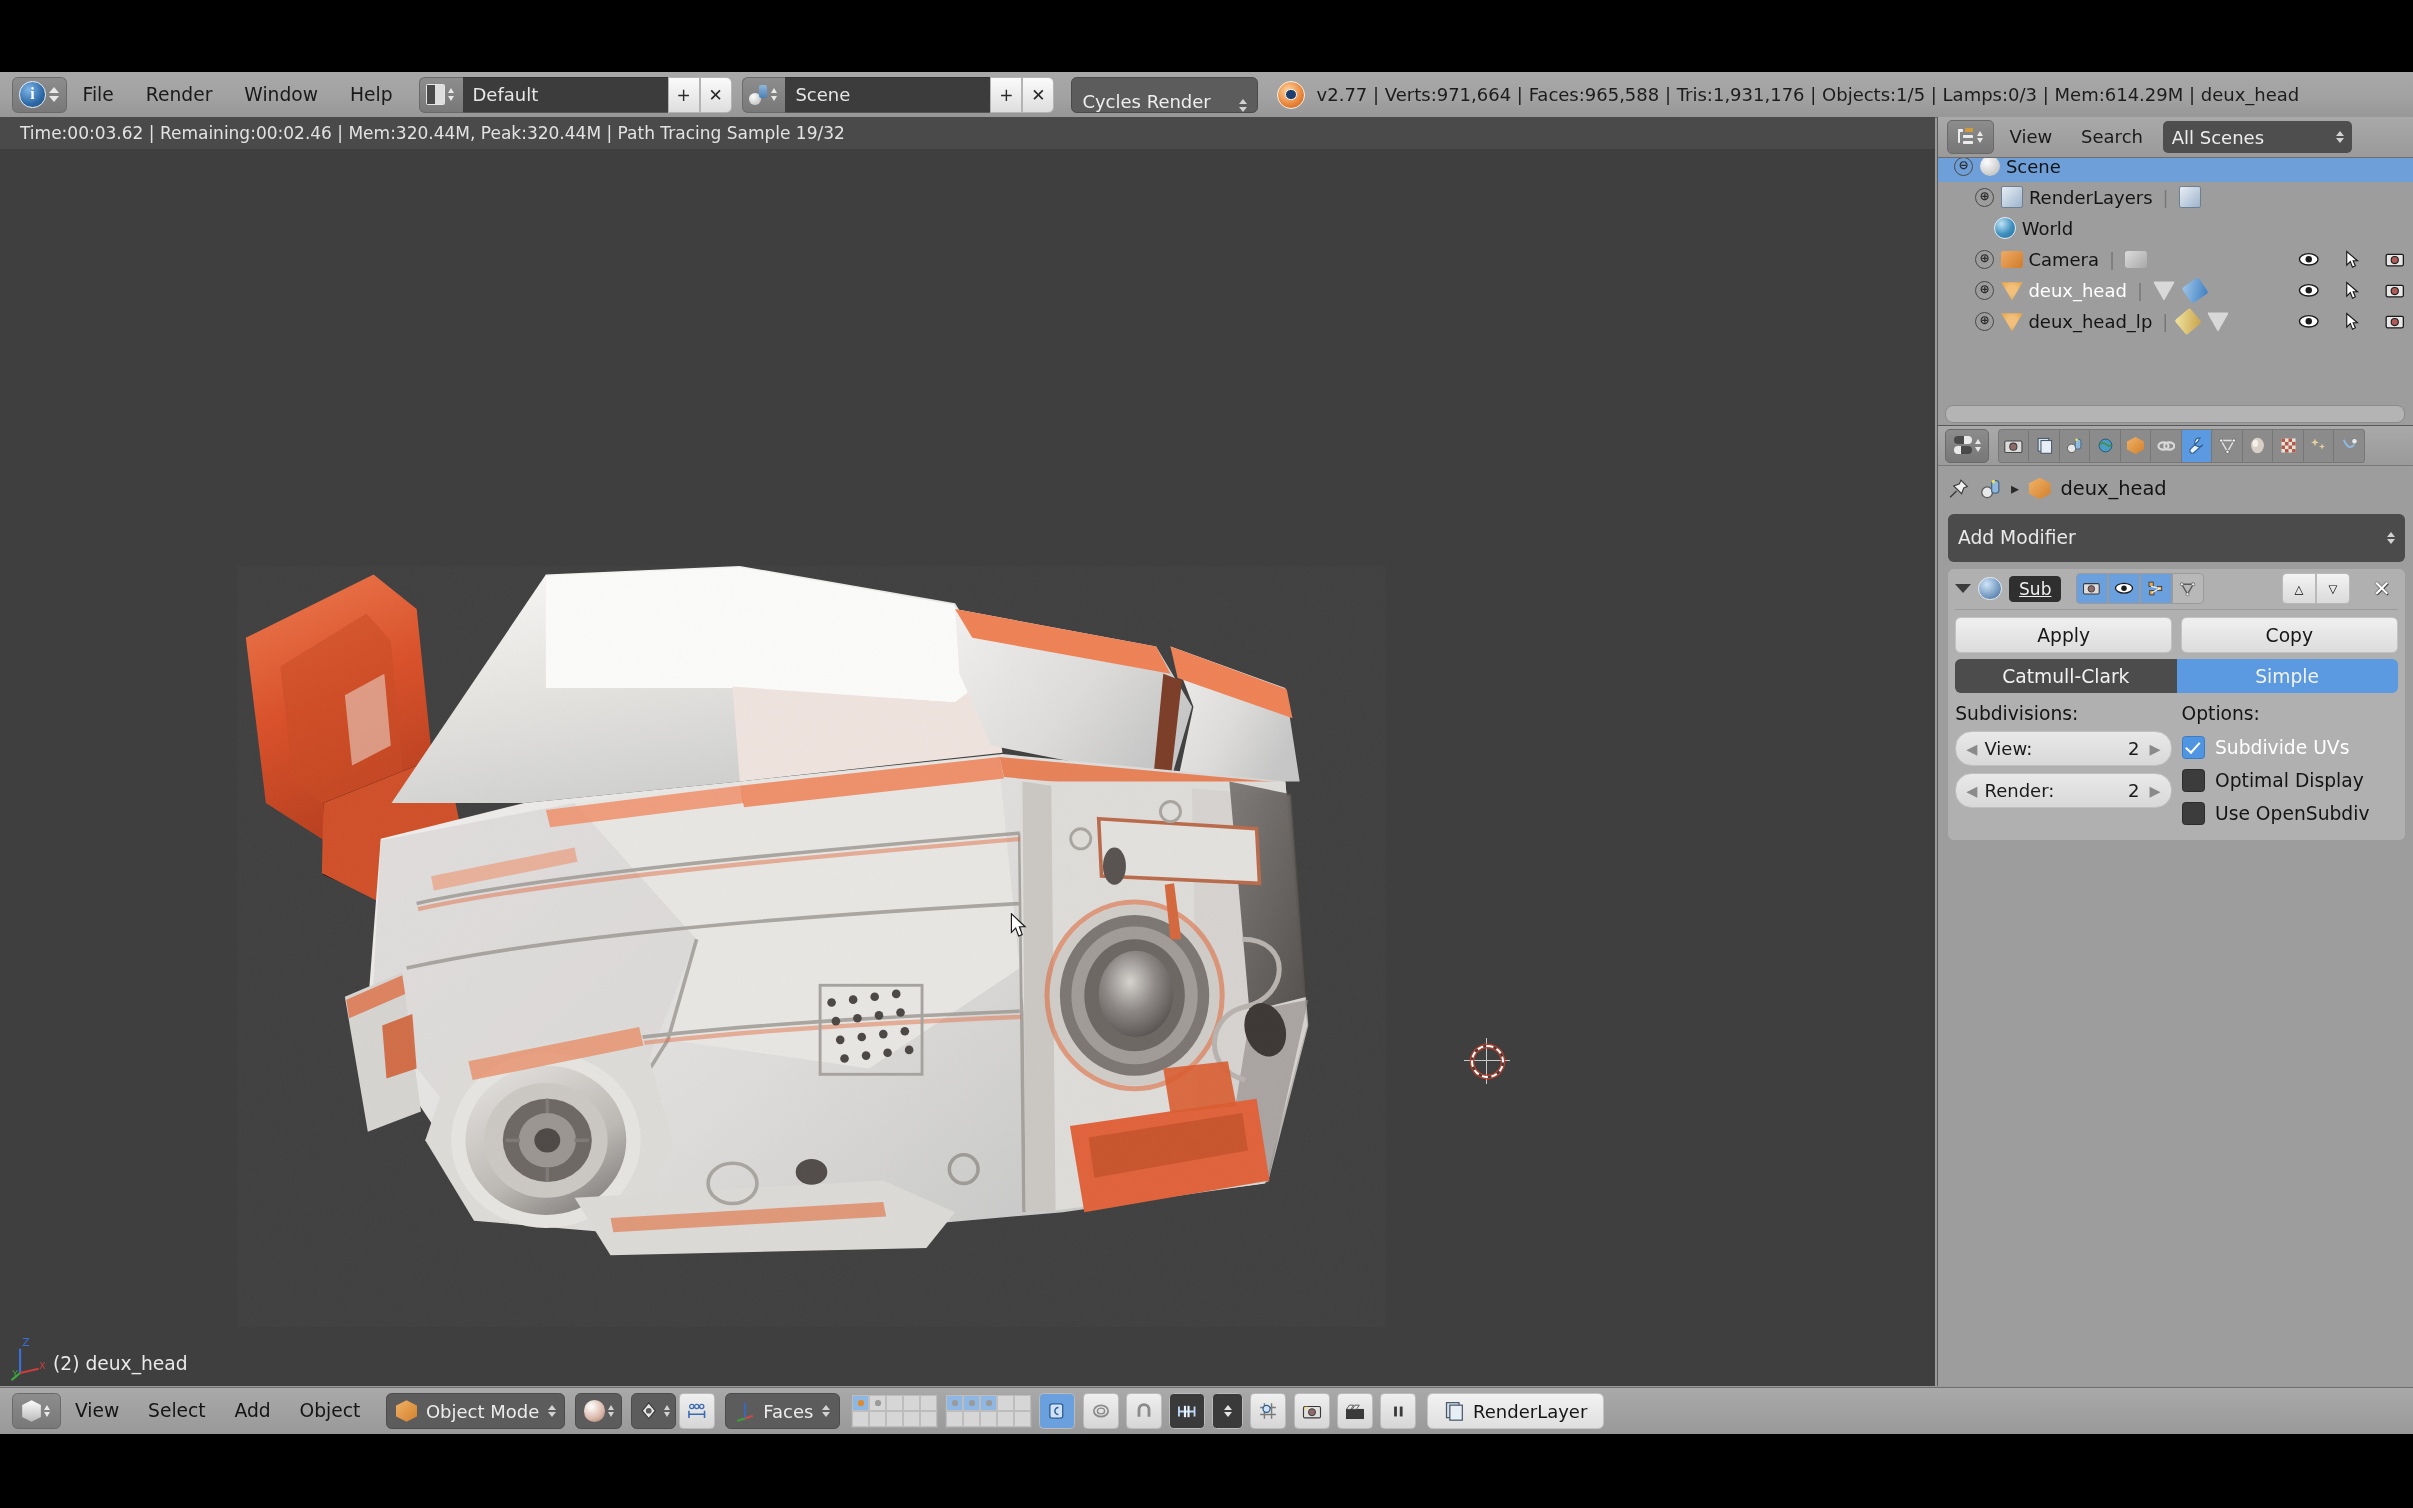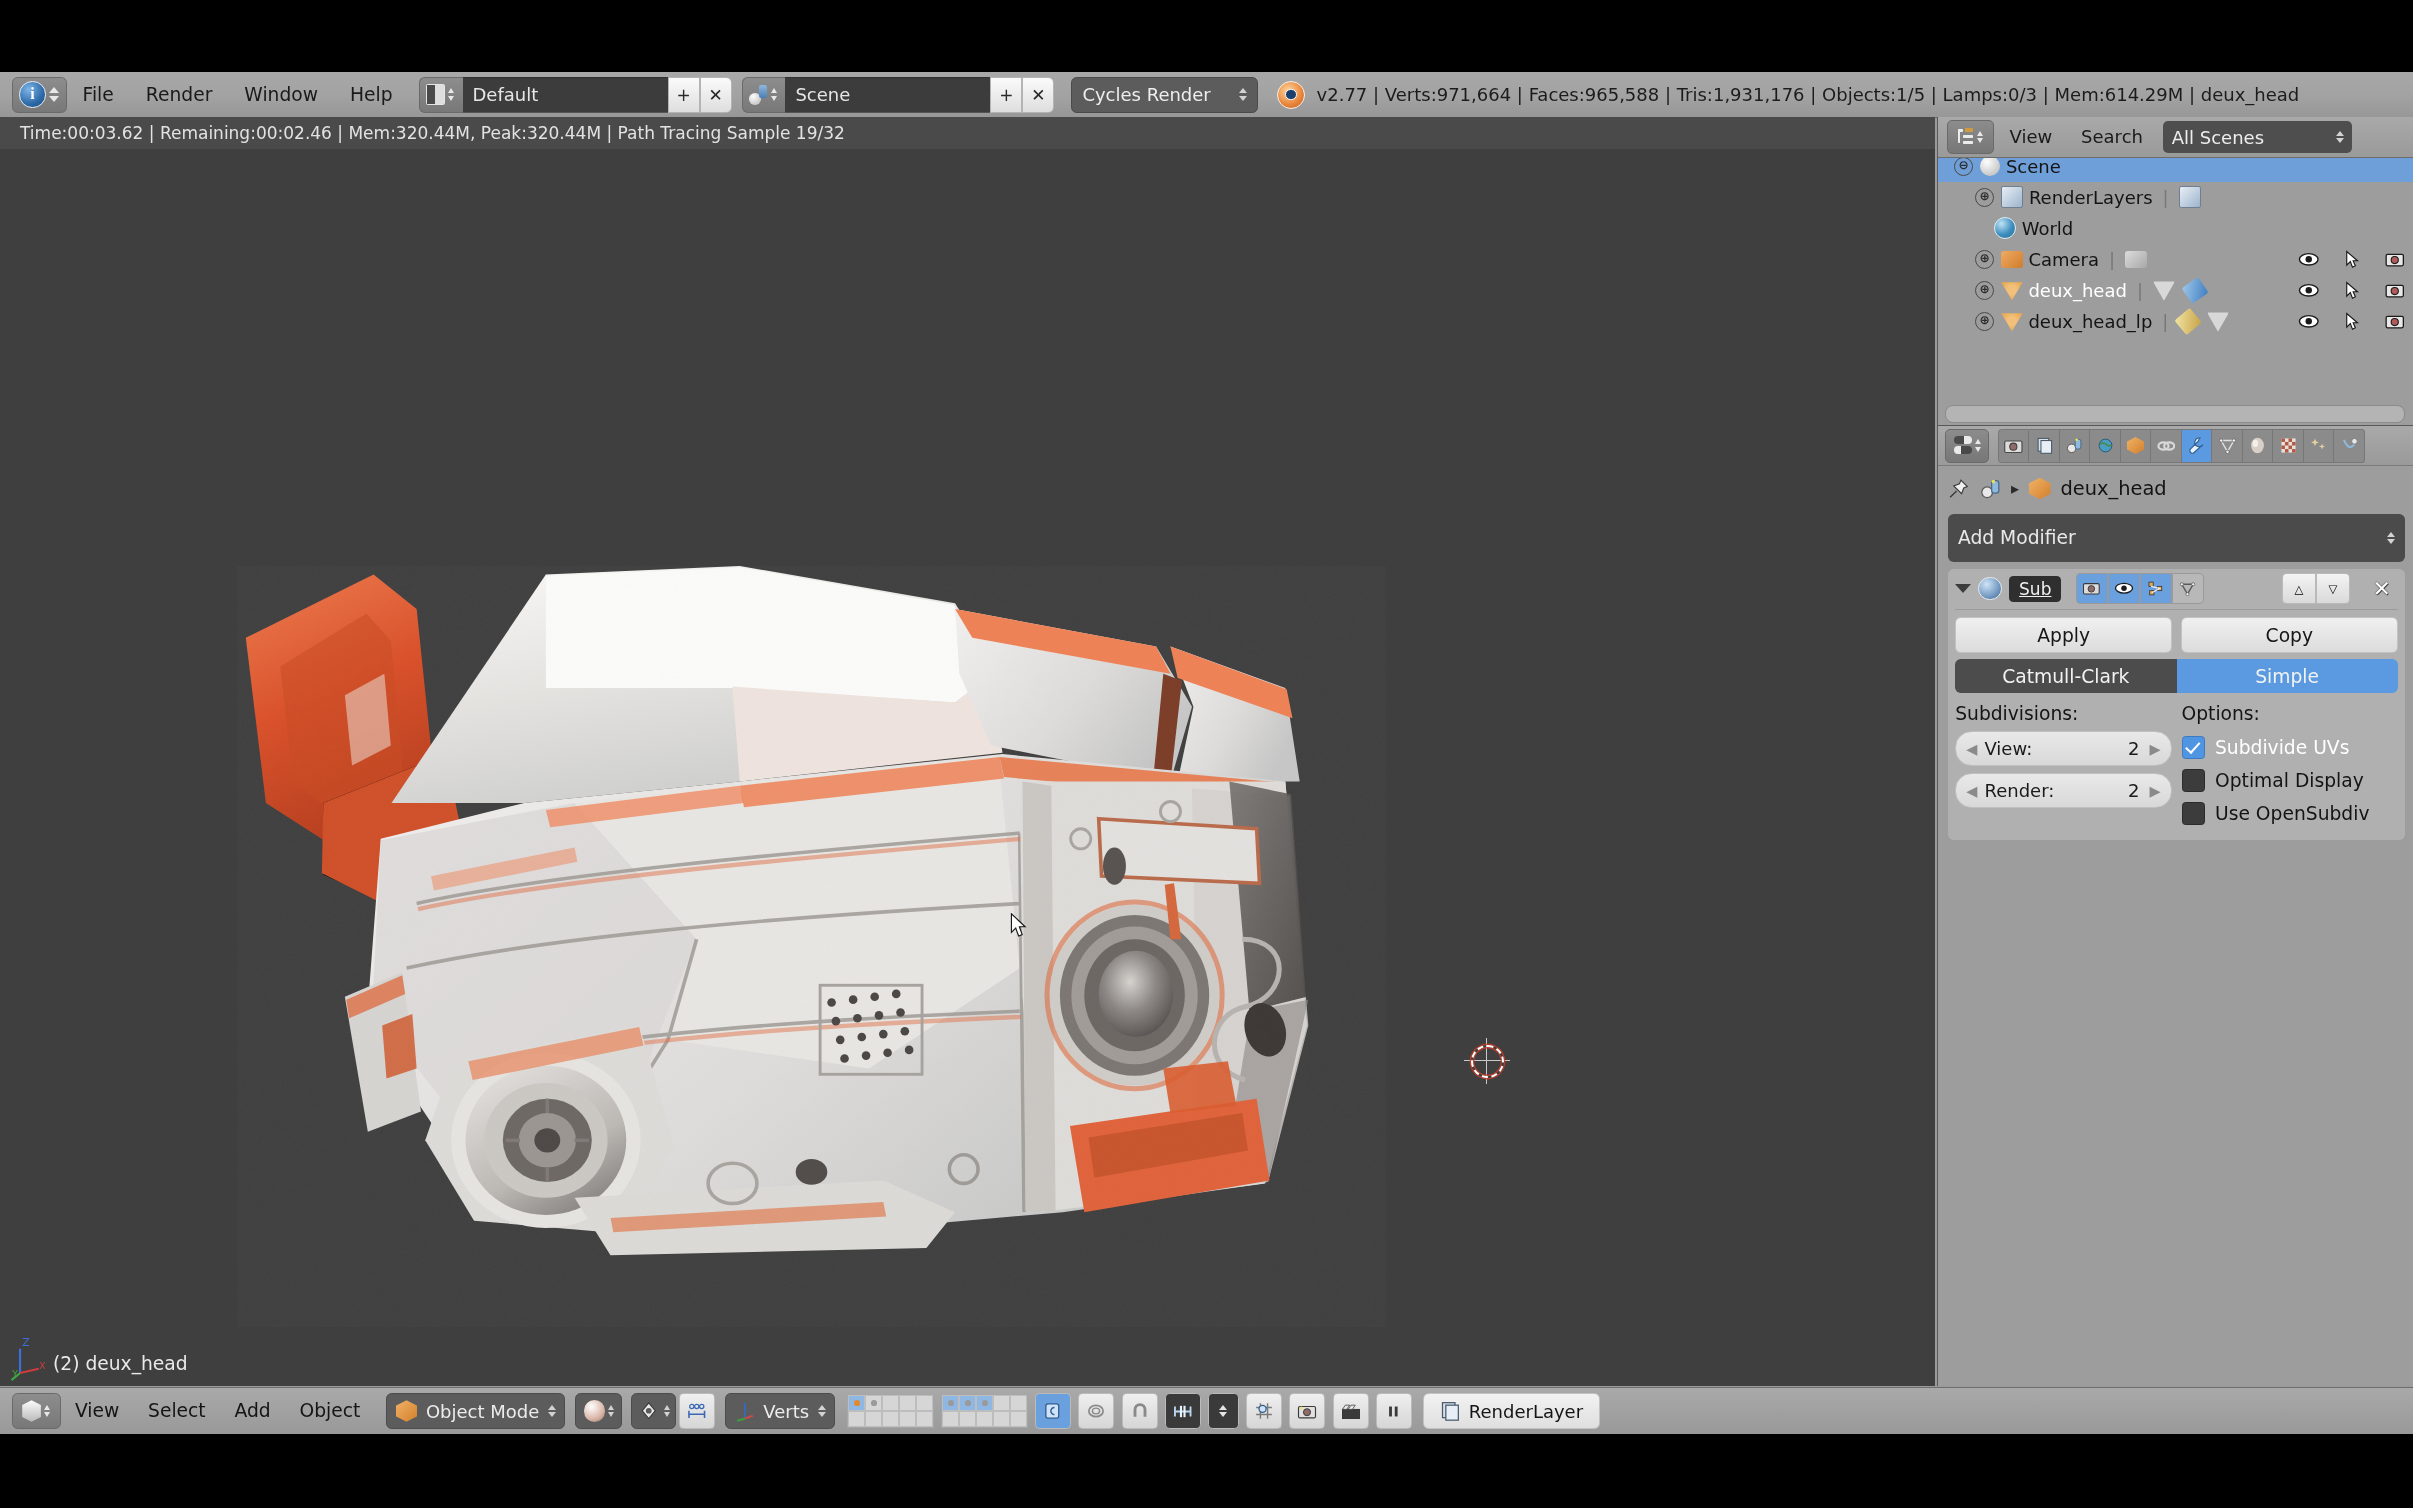--- a/index.html
+++ b/index.html
@@ -38,21 +38,21 @@
   .scene-ico:before{content:"";position:absolute;left:1.4px;bottom:0;width:11.5px;height:11.5px;border-radius:50%;
     background:radial-gradient(circle at 35% 30%,#fdfdfd,#b5b5b5);}
   .scene-ico:after{content:"";position:absolute;right:0.7px;top:0px;width:8.6px;height:13.6px;border-radius:2.2px;
     background:linear-gradient(180deg,#8fb8dd,#4a7fb5);}
   .tb-field{height:34px;min-width:185px;background:#3c3c3c;color:#e6e6e6;font-size:18px;
     display:flex;align-items:center;padding:0 10px;border-top:0.7px solid #303030;border-bottom:0.7px solid #555;}
   .tb-sq{width:30px;height:34px;background:linear-gradient(180deg,#fbfbfb,#dedede);border:0.7px solid #b4b4b4;
     display:flex;align-items:center;justify-content:center;font-size:17px;color:#2a2a2a;}
   .tb-sq.last{border-radius:0 5.7px 5.7px 0;}
   .engine-sel{height:34px;min-width:165px;border-radius:5.7px;background:#5c5c5c;color:#eee;font-size:18px;
-    display:flex;align-items:center;justify-content:space-between;padding:0 10px;margin-left:17px;
+    display:flex;align-items:flex-end;justify-content:space-between;padding:0 10px;margin-left:17px;
     border:0.7px solid #4a4a4a;}
   .engine-sel .spin i{border-left-width:4.3px;border-right-width:4.3px;}
   .engine-sel .spin i.u{border-bottom-width:5.7px;border-bottom-color:#d2d2d2;}
   .engine-sel .spin i.d{border-top-width:5.7px;border-top-color:#d2d2d2;}
 
   .stats{display:flex;align-items:center;gap:11.5px;margin-left:18.7px;}
   .blender-logo{width:26px;height:26px;border-radius:50%;
     background:radial-gradient(circle at 40% 35%,#ffd9a0,#e8833a 60%,#c05d16);
     border:1.4px solid #f7f0e6;position:relative;}
   .blender-logo:after{content:"";position:absolute;left:7.2px;top:7.2px;width:9.3px;height:9.3px;border-radius:50%;
@@ -836,21 +836,21 @@
           <path d="M4 16 L26 16 M4 11 L4 21 M26 11 L26 21" stroke="#3a68b5" stroke-width="2.2"></path>
         </svg>
     </div>
 
     <div class="orient-sel">
       <svg width="20" height="21.5" viewBox="0 0 28 30">
           <line x1="14" y1="26" x2="14" y2="4" stroke="#3a68b5" stroke-width="3"></line>
           <line x1="14" y1="26" x2="3" y2="29" stroke="#3e9e3e" stroke-width="3"></line>
           <line x1="14" y1="26" x2="25" y2="22" stroke="#c84a4a" stroke-width="3"></line>
         </svg>
-      <span>Verts</span>
+      <span>Faces</span>
       <span class="spin">
           <i class="u" style="border-left-width:4.3px;border-right-width:4.3px;border-bottom:5.7px solid #d2d2d2;"></i>
           <i class="d" style="border-left-width:4.3px;border-right-width:4.3px;border-top:5.7px solid #d2d2d2;"></i>
         </span>
     </div>
 
     <div class="layergrid">
       <div class="lgrp">
         <div class="on dot"></div>
           <div class="dot dot2"></div>

